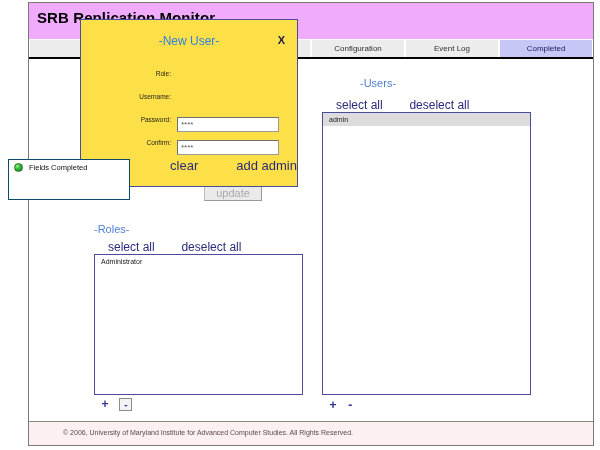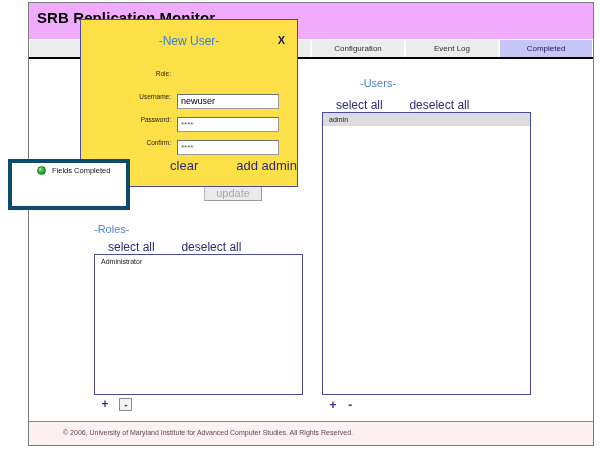--- a/index.html
+++ b/index.html
@@ -111,22 +111,22 @@
     background:#ffffff;color:#000;padding:0 0 0 3px;box-sizing:border-box;
   }
   input.txt.pw{letter-spacing:0px;font-size:8px;color:#5a5a5a;}
   #dialog-buttons{
     position:absolute;left:0;top:138px;width:100%;
     display:flex;justify-content:flex-end;gap:38px;
     font-size:13px;color:#2b2b7a;
   }
   
   #validation-popup{
-    position:absolute;left:8px;top:159px;width:122px;height:51px;
-    background:#ffffff;border:4px solid #0c4a6e;box-sizing:border-box;z-index:40;padding-left:20px;
+    position:absolute;left:8px;top:159px;width:122px;height:41px;
+    background:#ffffff;border:1px solid #0c4a6e;box-sizing:border-box;z-index:40;
   }
   .validation-row{
     position:relative;height:15px;display:flex;align-items:center;padding-left:5px;
   }
   .led{
     width:9px;height:9px;border-radius:50%;
     background:radial-gradient(circle at 32% 30%, #9ef09e 0%, #35c235 38%, #0a7a12 100%);
     border:1px solid #2a6b2a;box-sizing:border-box;margin-right:6px;flex:0 0 auto;
   }
   .validation-label{font-size:7.5px;color:#101010;}
@@ -192,23 +192,20 @@
 <div id="new-user-dialog">
   <div id="dialog-title">-New User-</div>
   <div id="dialog-close">X</div>
 
   <div class="form-row" style="top:47px;">
     <div class="form-label">Role:</div>
   </div>
 
   <div class="form-row" style="top:70px;">
     <div class="form-label">Username:</div>
-    <div class="form-control">
-      <input class="txt" type="text" value="newuser" style="">
-    </div>
   </div>
 
   <div class="form-row" style="top:93px;">
     <div class="form-label">Password:</div>
     <div class="form-control">
       <input class="txt pw" type="text" value="****" style="">
     </div>
   </div>
 
   <div class="form-row" style="top:116px;">

